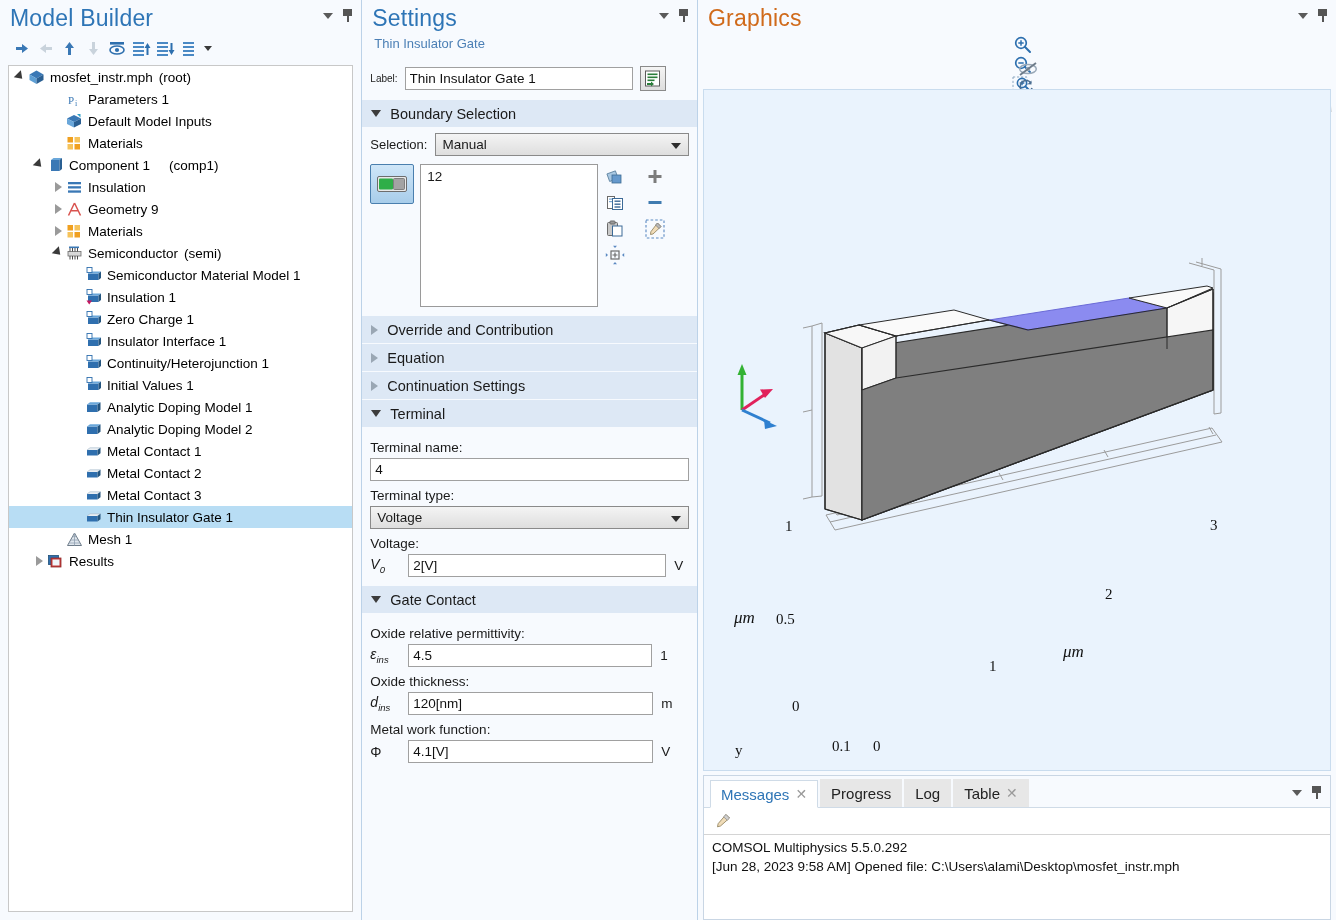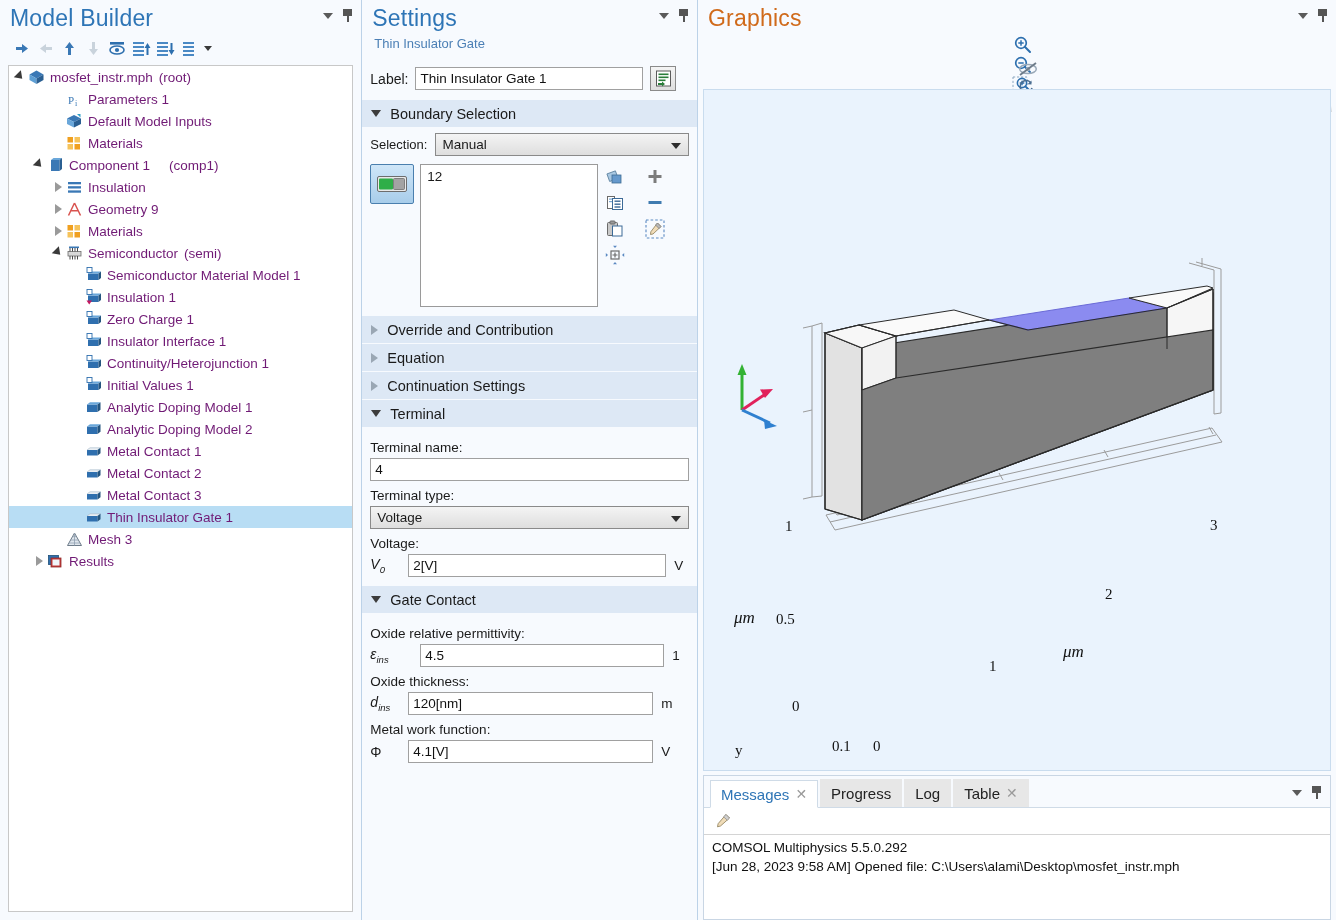--- a/index.html
+++ b/index.html
@@ -144,21 +144,21 @@
     border-left: 7px solid #9a9a9a;
   }
   .ticon {
     width: 18px; height: 18px;
     flex: 0 0 18px;
     margin-right: 5px;
     display: inline-flex;
     align-items: center;
     justify-content: center;
   }
-  .tlabel { color: #701a75; }
+  .tlabel { color: #000000; }
 
   
   .st {
     width: 340px;
     height: 920px;
     background: #f7fafe;
     border-right: 1px solid #bcd2e8;
     display: flex;
     flex-direction: column;
     position: relative;
@@ -169,21 +169,21 @@
     color: #4b7fb5;
     padding: 0 0 6px 12px;
     line-height: 20px;
   }
   .st-labelrow {
     display: flex;
     align-items: center;
     padding: 6px 8px 8px 8px;
     gap: 7px;
   }
-  .st-labelrow > span.lbl { font-size: 14px; }
+  .st-labelrow > span.lbl { font-size: 10px; }
   .txtinput {
     height: 23px;
     border: 1px solid #a0a0a0;
     background: #fff;
     font-family: "Liberation Sans", sans-serif;
     font-size: 13.5px;
     padding: 0 4px;
     color: #111;
     line-height: 21px;
     outline: none;
@@ -738,21 +738,21 @@
         </div>
         <div class="tree-row">
           <span style="display: inline-block; width: 38px; flex: 0 0 auto;"></span>
           <span class="tw "></span>
           <span class="ticon">
             <svg width="17" height="17">
               <path d="M8.5 2 L15.5 14.5 L1.5 14.5 Z" fill="#dfe6ed" stroke="#6d7b89" stroke-width="1"></path>
               <path d="M8.5 2 L8.5 14.5 M4.8 9 L12.2 9 M6.6 5.6 L10.4 5.6 M3 12 L14 12" stroke="#8fa0b0" stroke-width="0.8"></path>
             </svg>
           </span>
-          <span class="tlabel">Mesh 3</span>
+          <span class="tlabel">Mesh 1</span>
         </div>
         <div class="tree-row">
           <span style="display: inline-block; width: 19px; flex: 0 0 auto;"></span>
           <span class="tw closed"></span>
           <span class="ticon">
             <svg width="17" height="17">
               <rect x="1.5" y="2.5" width="10" height="9" fill="#2f6fae" stroke="#1f4e78" stroke-width="0.8"></rect>
               <rect x="4" y="5" width="10" height="9" fill="#c43b3b" stroke="#8f2a2a" stroke-width="0.8"></rect>
               <rect x="5.5" y="6.5" width="7" height="6" fill="#f0f4f8"></rect>
             </svg>
@@ -900,21 +900,21 @@
     </div>
 
     <div class="sec-header">
       <span class="tri-open"></span>
       <span>Gate Contact</span>
     </div>
     <div class="sec-body">
       <div class="fieldlabel">Oxide relative permittivity:</div>
       <div class="row">
         <span class="sym"><span>ε</span><sub>ins</sub></span>
-        <input class="txtinput" style="width: 244px; margin-left: 12px;" value="4.5">
+        <input class="txtinput" style="width: 244px;" value="4.5">
         <span class="unit">1</span>
       </div>
       <div class="fieldlabel">Oxide thickness:</div>
       <div class="row">
         <span class="sym"><span>d</span><sub>ins</sub></span>
         <input class="txtinput" style="width: 245px;" value="120[nm]">
         <span class="unit">m</span>
       </div>
       <div class="fieldlabel">Metal work function:</div>
       <div class="row">

